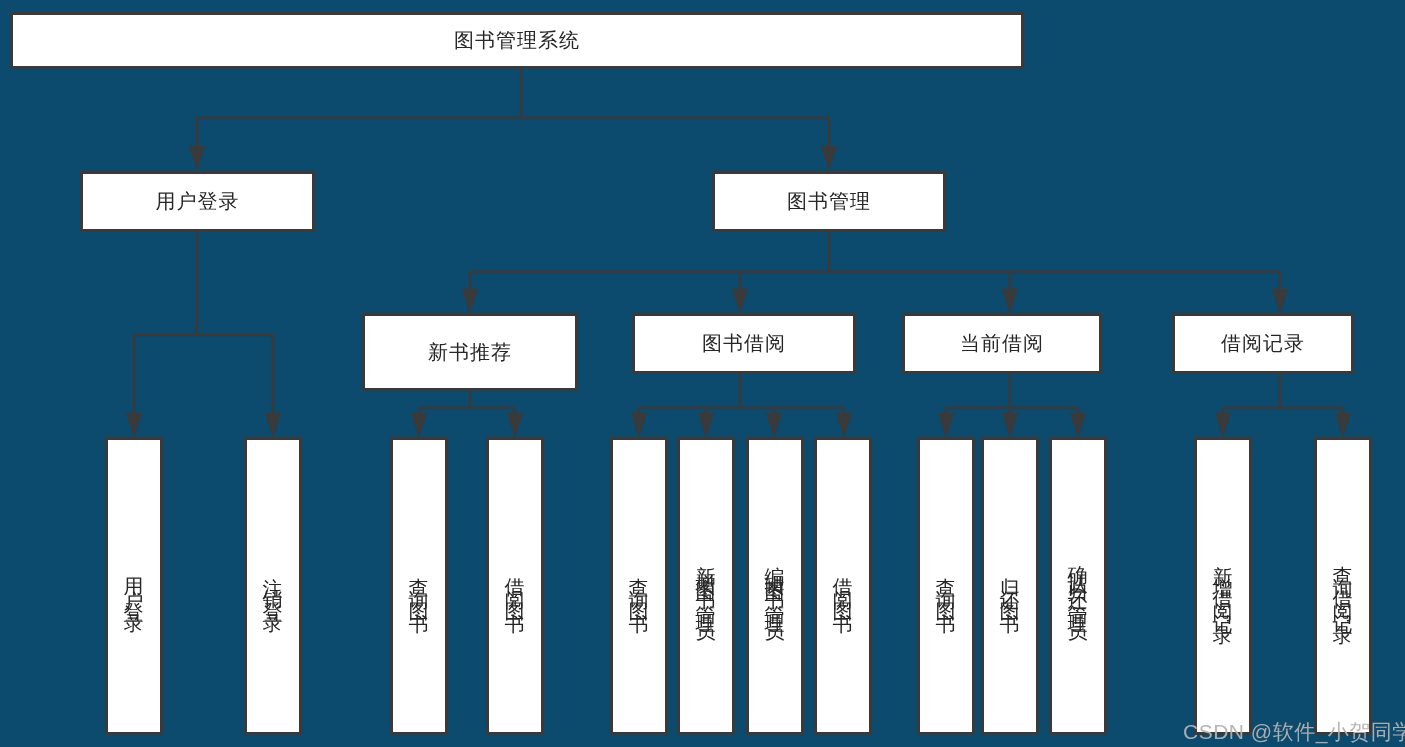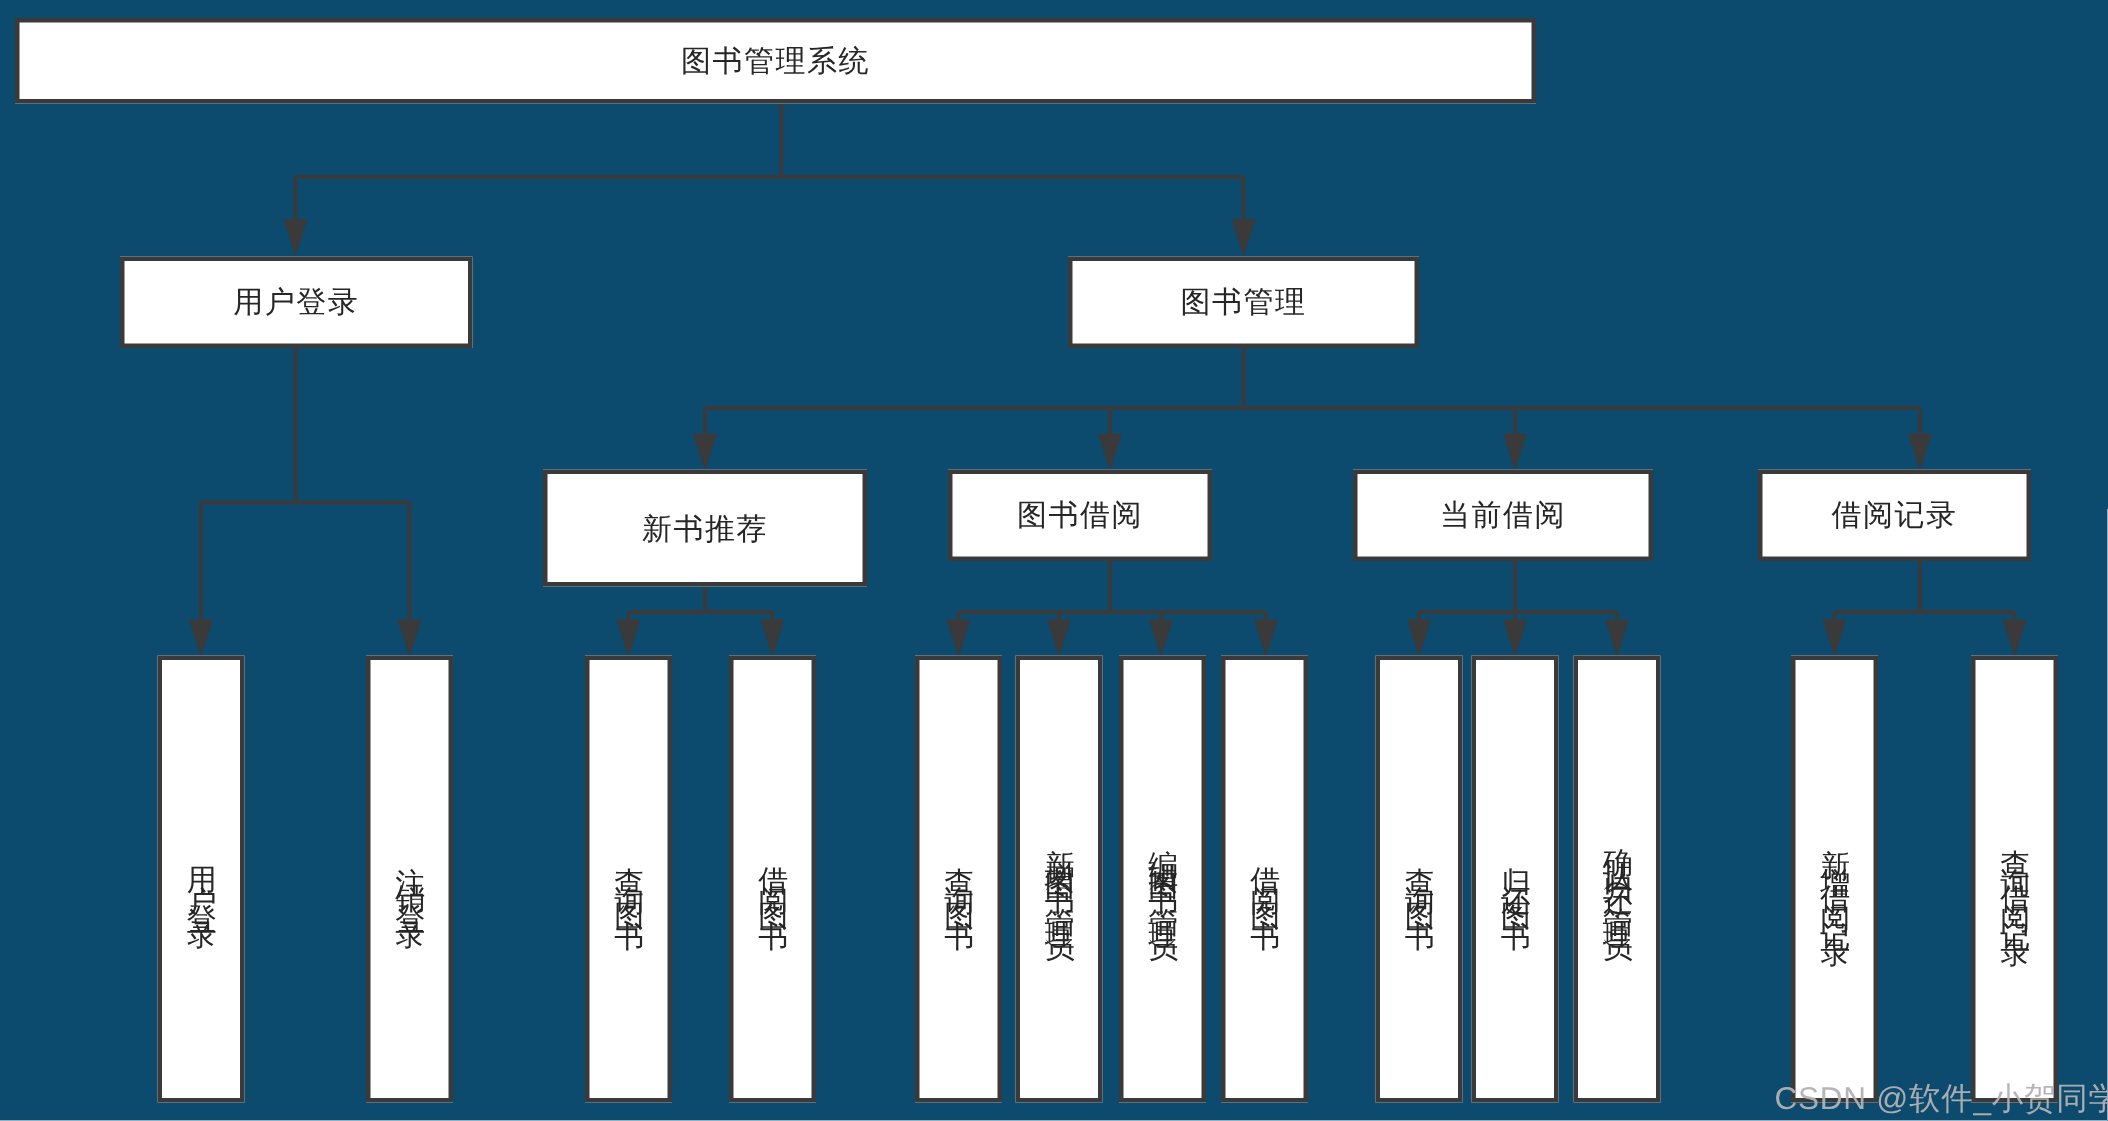--- a/index.html
+++ b/index.html
@@ -32,21 +32,21 @@
   .vbox.tight{letter-spacing:8px;}
   #connectors{
     position:absolute;left:0;top:0;width:1405px;height:747px;
     z-index:1;
   }
   
   #n-root {left:10px;  top:12px;  width:1014px; height:57px;}
   #n-user {left:80px;  top:171px; width:235px;  height:61px;}
   #n-mgmt {left:712px; top:171px; width:234px;  height:61px;}
   #n-g0   {left:362px; top:313px; width:216px;  height:78px;}
-  #n-g1   {left:632px; top:313px; width:176px;  height:61px;}
+  #n-g1   {left:632px; top:313px; width:224px;  height:61px;}
   #n-g2   {left:902px; top:313px; width:200px;  height:61px;}
   #n-g3   {left:1172px;top:313px; width:182px;  height:61px;}
   .leaf   {top:437px; width:58px; height:298px;}
   #n-user-c0{left:105px;} #n-user-c1{left:244px;}
   #n-g0-c0{left:390px;}  #n-g0-c1{left:486px;}
   #n-g1-c0{left:610px;}  #n-g1-c1{left:677px;} #n-g1-c2{left:746px;} #n-g1-c3{left:814px;}
   #n-g2-c0{left:917px;}  #n-g2-c1{left:981px;} #n-g2-c2{left:1049px;}
   #n-g3-c0{left:1194px;} #n-g3-c1{left:1314px;}
   #watermark{
     position:absolute;

